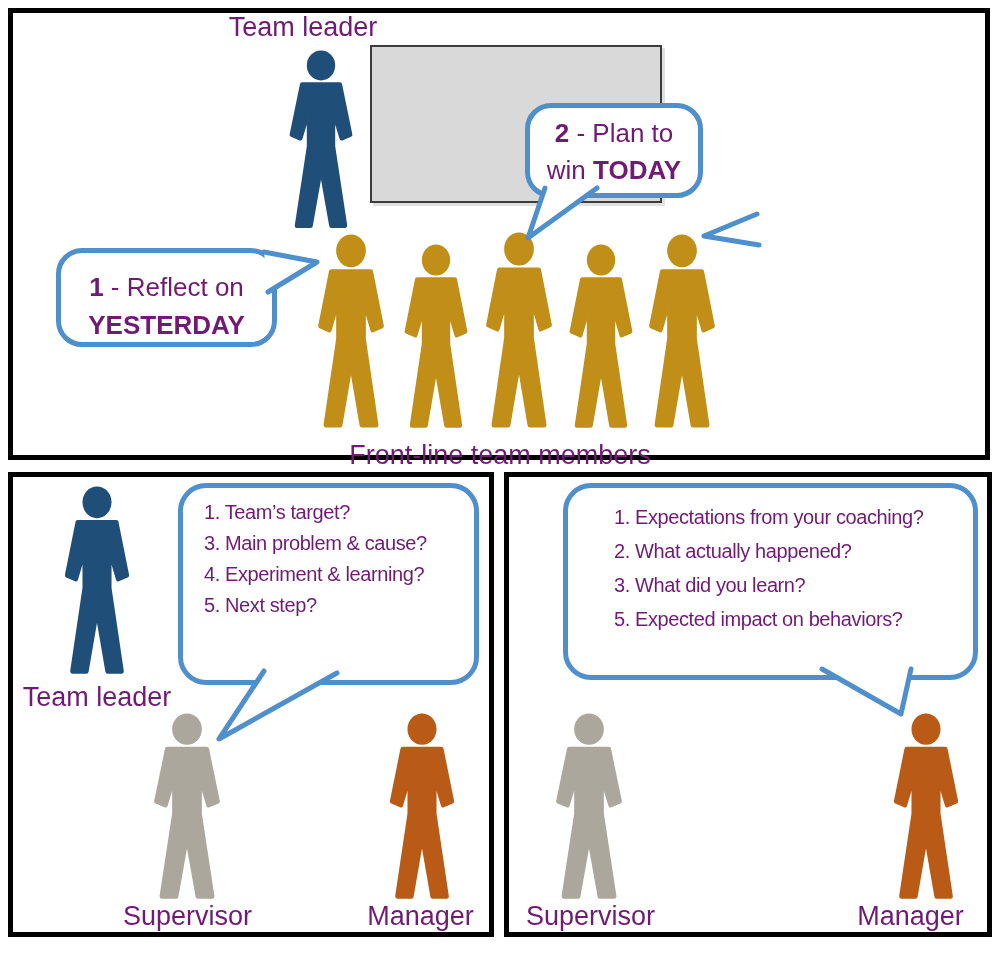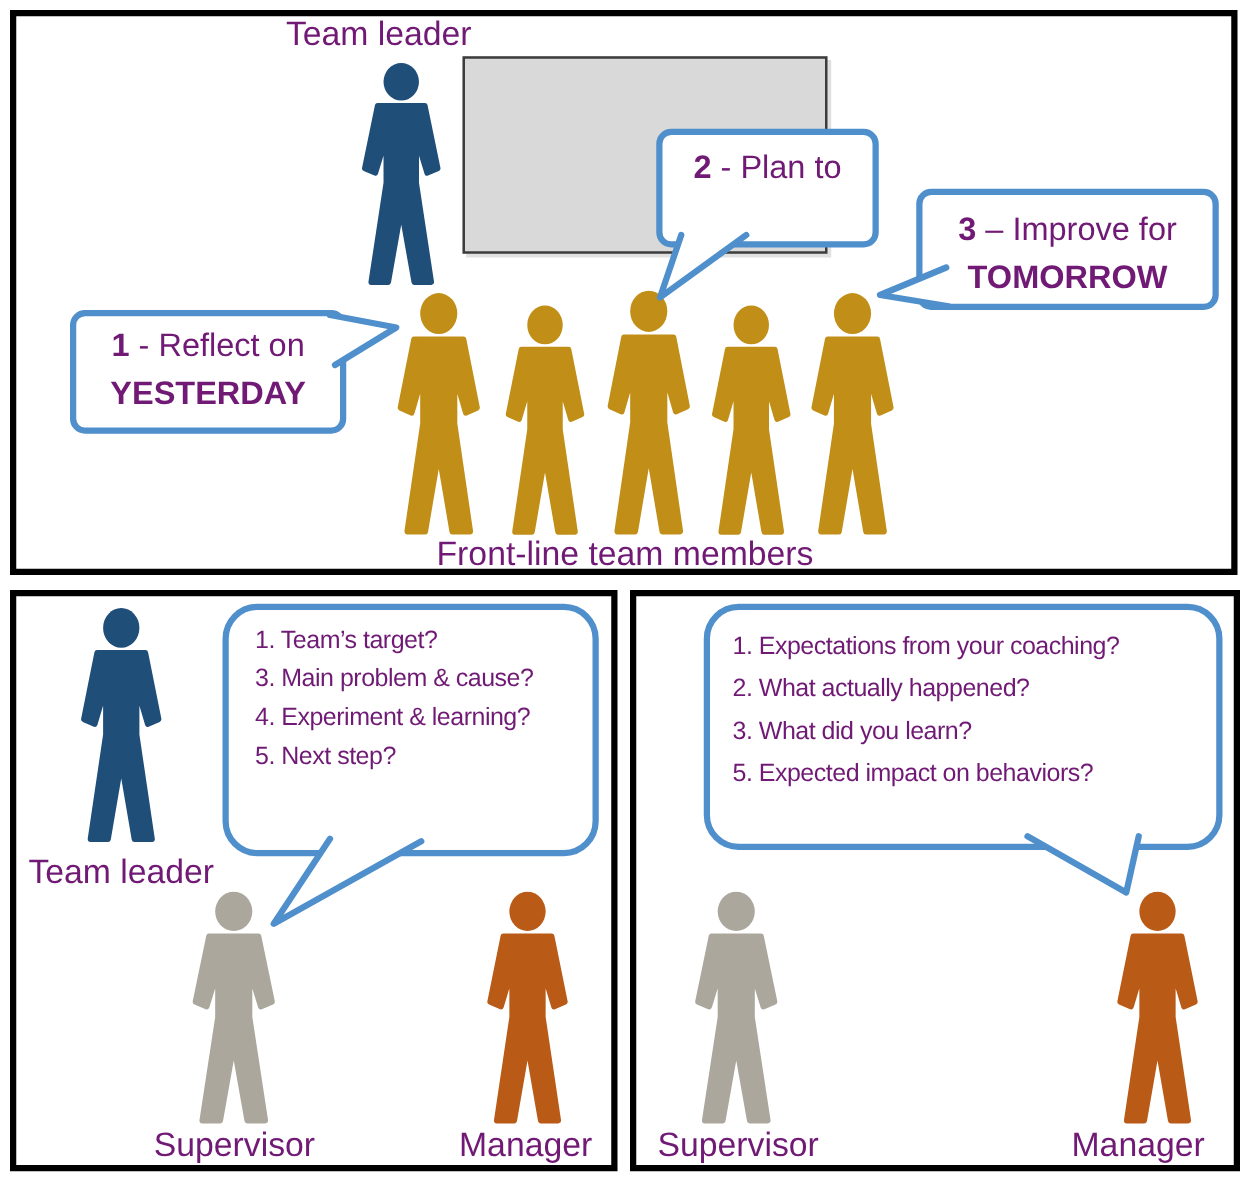--- a/index.html
+++ b/index.html
@@ -10,21 +10,21 @@
   .panel{position:absolute;border:5px solid var(--panel-border);background:#fff;box-sizing:border-box;z-index:1;}
   .whiteboard{position:absolute;background:var(--whiteboard-gray);border:2px solid #3c3c3c;box-sizing:border-box;z-index:2;box-shadow:3px 3px 0 rgba(0,0,0,0.12);}
   .person{position:absolute;z-index:3;}
   .person svg{width:100%;height:100%;display:block;overflow:visible;}
   .person-blue{color:var(--team-leader-blue);}
   .person-gold{color:var(--member-gold);}
   .person-gray{color:var(--supervisor-gray);}
   .person-orange{color:var(--manager-orange);}
   .label{position:absolute;font-size:27px;text-align:center;z-index:4;white-space:nowrap;}
   .bubble{position:absolute;background:#fff;border:5px solid var(--bubble-border-blue);box-sizing:border-box;z-index:5;}
-  .bubble-top{border-radius:12px;text-align:center;font-size:26px;}
+  .bubble-top{border-radius:26px;text-align:center;font-size:26px;}
   .bubble-list{border-radius:28px;}
   .bline{white-space:nowrap;}
   .b{font-weight:bold;}
   .q-list{box-sizing:border-box;height:100%;}
   .q-item{white-space:nowrap;font-size:20px;letter-spacing:-0.4px;}
   .bl-list .q-item{line-height:31px;}
   .br-list .q-item{line-height:34px;}
   .tails{position:absolute;left:0;top:0;width:1000px;height:954px;z-index:6;pointer-events:none;}
   .tails path{fill:#ffffff;stroke:var(--bubble-border-blue);stroke-width:5;stroke-linejoin:round;stroke-linecap:round;}
 </style>
@@ -73,35 +73,32 @@
     <svg viewBox="0 0 100 200" preserveAspectRatio="none">
         <use href="#person-icon"></use>
       </svg>
   </div>
   <div class="person person-gold" style="left:637px;top:234px;width:90px;height:198px;">
     <svg viewBox="0 0 100 200" preserveAspectRatio="none">
         <use href="#person-icon"></use>
       </svg>
   </div>
 
-  <div class="label" style="left:300px;top:428px;width:400px;">Front-line team members</div>
+  <div class="label" style="left:300px;top:440px;width:400px;">Front-line team members</div>
 
-  <div class="bubble bubble-top" style="left:56px;top:248px;width:221px;height:99px;padding-top:4px;line-height:38px;">
+  <div class="bubble bubble-top" style="left:56px;top:248px;width:221px;height:99px;padding-top:15px;line-height:38px;">
     <div class="bline"><span class="b">1</span><span> - Reflect on</span></div>
     <div class="bline"><span class="b">YESTERDAY</span></div>
   </div>
 
   <div class="bubble bubble-top" style="left:525px;top:103px;width:178px;height:95px;padding-top:7px;line-height:37px;">
     <div class="bline"><span class="b">2</span><span> - Plan to</span></div>
+    <div class="bline"><span>win </span><span class="b">TODAY</span></div>
   </div>
 
-  <div class="bubble bubble-top" style="left:733px;top:151px;width:242px;height:97px;padding-top:8px;line-height:38px;">
-    <div class="bline"><span class="b">3</span><span> – Improve for</span></div>
-    <div class="bline"><span class="b">TOMORROW</span></div>
-  </div>
 
   <div class="person person-blue" style="left:53px;top:486px;width:88px;height:192px;">
     <svg viewBox="0 0 100 200" preserveAspectRatio="none">
         <use href="#person-icon"></use>
       </svg>
   </div>
   <div class="label" style="left:13px;top:682px;width:168px;">Team leader</div>
 
   <div class="bubble bubble-list" style="left:178px;top:483px;width:301px;height:202px;">
     <div class="q-list bl-list" style="padding:9px 10px 0 21px;">
@@ -119,21 +116,21 @@
   </div>
   <div class="person person-orange" style="left:378px;top:713px;width:88px;height:190px;">
     <svg viewBox="0 0 100 200" preserveAspectRatio="none">
         <use href="#person-icon"></use>
       </svg>
   </div>
   <div class="label" style="left:115px;top:901px;width:145px;">Supervisor</div>
   <div class="label" style="left:348px;top:901px;width:145px;">Manager</div>
 
   <div class="bubble bubble-list" style="left:563px;top:483px;width:415px;height:197px;">
-    <div class="q-list br-list" style="padding:12px 10px 0 18px;">
+    <div class="q-list br-list" style="padding:12px 10px 0 18px;margin-left:28px;">
         <div class="q-item">1. Expectations from your coaching?</div>
         <div class="q-item">2. What actually happened?</div>
         <div class="q-item">3. What did you learn?</div>
         <div class="q-item">5. Expected impact on behaviors?</div>
       </div>
   </div>
 
   <div class="person person-gray" style="left:544px;top:713px;width:90px;height:190px;">
     <svg viewBox="0 0 100 200" preserveAspectRatio="none">
         <use href="#person-icon"></use>

